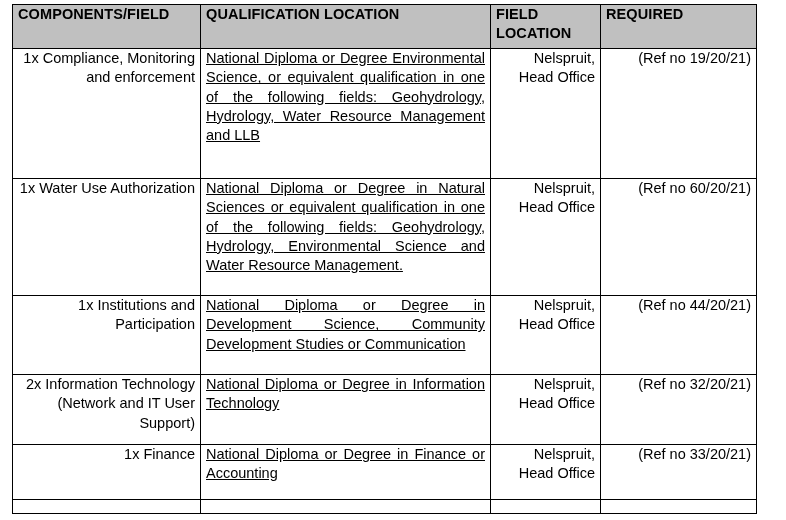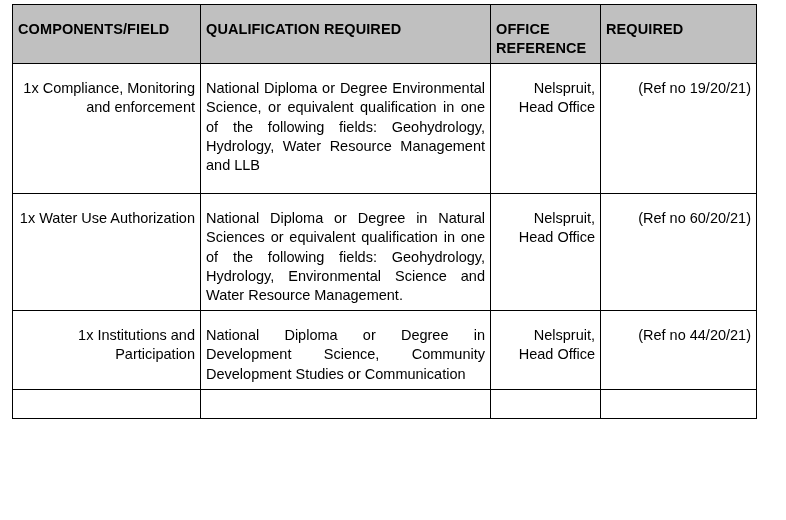--- a/index.html
+++ b/index.html
@@ -29,21 +29,21 @@
   }
   table.doc-table col.c1 { width: 188px; }
   table.doc-table col.c2 { width: 290px; }
   table.doc-table col.c3 { width: 110px; }
   table.doc-table col.c4 { width: 156px; }
 
   table.doc-table th,
   table.doc-table td {
     border: 1px solid #000000;
     vertical-align: top;
-    padding: 15px 5px 5px 5px;
+    padding: 0 5px 5px 5px;
     line-height: 1.32;
   }
   thead th {
     background: #c0c0c0;
     font-weight: bold;
     text-align: left;
     font-size: 14.5px;
     letter-spacing: 0.1px;
   }
   td.justify {
@@ -54,42 +54,43 @@
   td.plain {
     text-align: right;
   }
   .cell-text {
     display: block;
     white-space: pre-line;
   }
   td.justify .cell-text {
     text-align: justify;
     text-align-last: left;
+    text-decoration: underline;
   }
   .spacer-row td {
     height: 8px;
     padding: 0;
   }
 </style>
 </head>
 <body>
 
 <div class="page">
   <table class="doc-table">
     <colgroup>
       <col class="c1">
         <col class="c2">
         <col class="c3">
         <col class="c4">
     </colgroup>
     <thead>
       <tr>
         <th>COMPONENTS/FIELD</th>
-        <th>QUALIFICATION REQUIRED</th>
-        <th>OFFICE REFERENCE</th>
+        <th>QUALIFICATION LOCATION</th>
+        <th>FIELD LOCATION</th>
         <th>REQUIRED</th>
       </tr>
     </thead>
     <tbody>
       <tr style="height:130px;">
         <td class="plain">
           <span class="cell-text">1x Compliance, Monitoring and enforcement</span>
         </td>
         <td class="justify">
           <span class="cell-text">National Diploma or Degree Environmental Science, or equivalent qualification in one of the following fields: Geohydrology, Hydrology, Water Resource Management and LLB</span>
@@ -122,20 +123,48 @@
         <td class="justify">
           <span class="cell-text">National Diploma or Degree in Development Science, Community Development Studies or Communication</span>
         </td>
         <td class="plain">
           <span class="cell-text">Nelspruit, Head Office</span>
         </td>
         <td class="plain">
           <span class="cell-text">(Ref no 44/20/21)</span>
         </td>
       </tr>
+      <tr style="height:70px;">
+        <td class="plain">
+          <span class="cell-text">2x Information Technology (Network and IT User Support)</span>
+        </td>
+        <td class="justify">
+          <span class="cell-text">National Diploma or Degree in Information Technology</span>
+        </td>
+        <td class="plain">
+          <span class="cell-text">Nelspruit, Head Office</span>
+        </td>
+        <td class="plain">
+          <span class="cell-text">(Ref no 32/20/21)</span>
+        </td>
+      </tr>
+      <tr style="height:55px;">
+        <td class="plain">
+          <span class="cell-text">1x Finance</span>
+        </td>
+        <td class="justify">
+          <span class="cell-text">National Diploma or Degree in Finance or Accounting</span>
+        </td>
+        <td class="plain">
+          <span class="cell-text">Nelspruit, Head Office</span>
+        </td>
+        <td class="plain">
+          <span class="cell-text">(Ref no 33/20/21)</span>
+        </td>
+      </tr>
       <tr class="spacer-row">
         <td></td>
         <td></td>
         <td></td>
         <td></td>
       </tr>
     </tbody>
   </table>
 </div>
 

